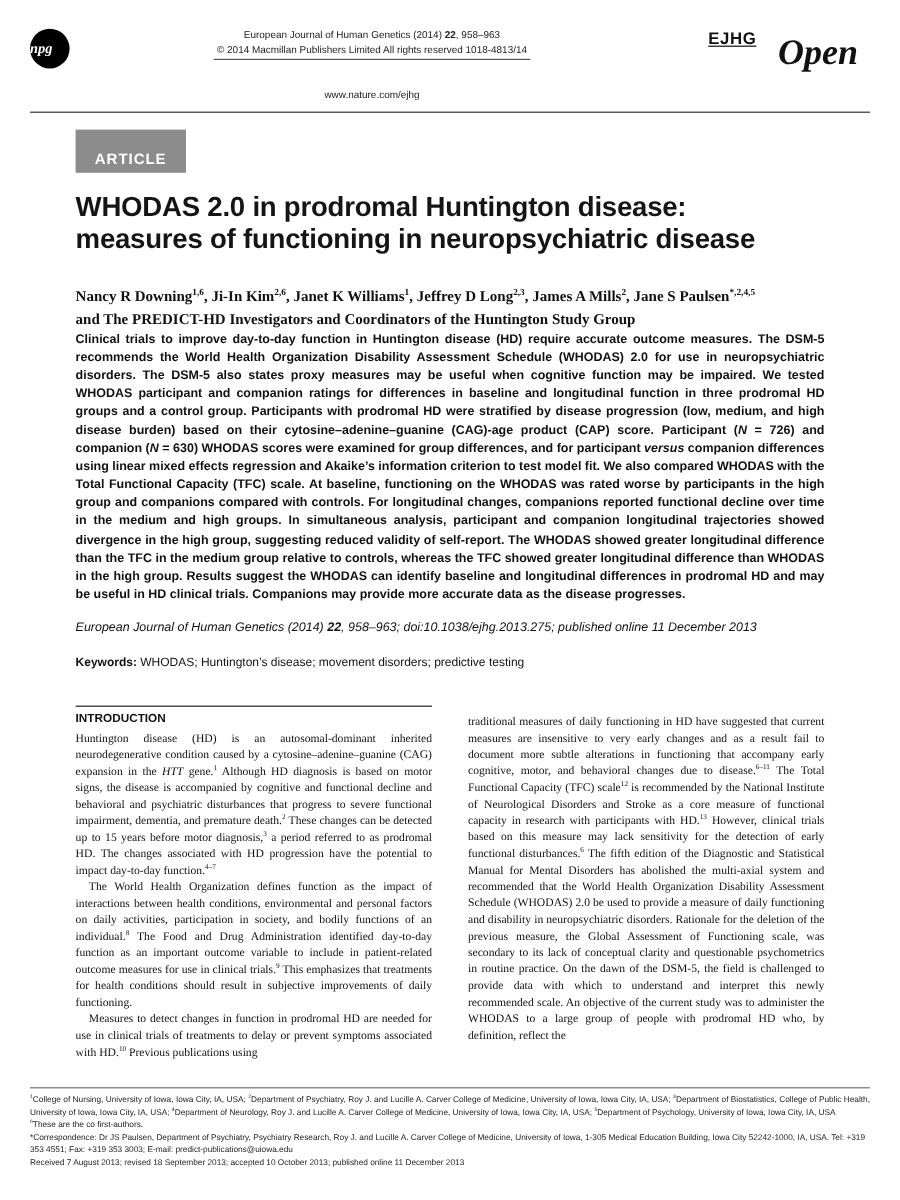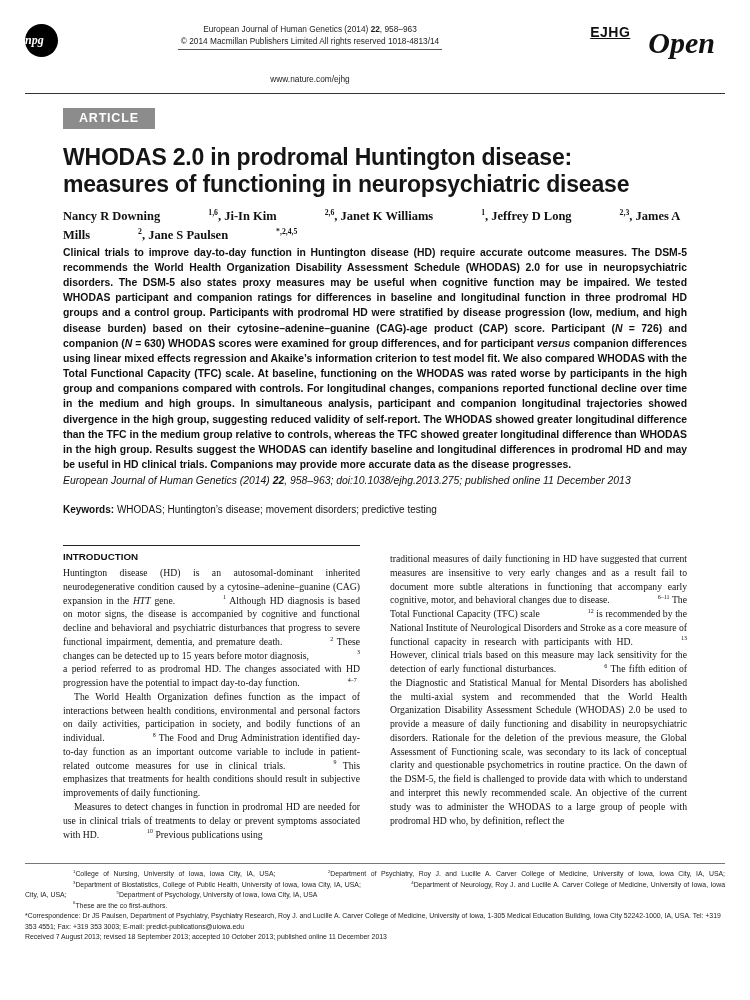--- a/index.html
+++ b/index.html
@@ -29,34 +29,34 @@
   .mast-url{font-size:8.3px;color:#222;text-decoration:none;margin-top:24px;}
   .brand{margin-left:auto;white-space:nowrap;}
   .brand-ejhg{font:700 14px "Liberation Sans",sans-serif;vertical-align:16px;letter-spacing:.5px;text-decoration:underline;}
   .brand-open{font:italic 700 30px "Liberation Serif",serif;margin-left:18px;}
   .mast-bottom-rule{margin:7px 25px 0 25px;border-top:1px solid #333;}
   
   .content{padding:14px 63px 0 63px;}
   .article-badge{
     display:inline-block;background:var(--badge_bg);color:#fff;
     font:700 12.5px "Liberation Sans",sans-serif;letter-spacing:.8px;
-    padding:3px 16px 4px 16px;margin-bottom:15px;
+    padding:18px 16px 4px 16px;margin-bottom:15px;
   }
   .title{
     font:700 23px/1.18 "Liberation Sans",sans-serif;color:#151515;
-    letter-spacing:-0.2px;margin-bottom:9px;
+    letter-spacing:-0.2px;margin-bottom:25px;
   }
   .authors{font:700 12.5px/1.5 "Liberation Serif",serif;color:#111;}
-  sup{font-size:62%;vertical-align:super;line-height:0;margin-left:48px;}
+  sup{font-size:62%;vertical-align:super;line-height:0;}
   .abstract{
     font:700 10.4px/1.46 "Liberation Sans",sans-serif;
     text-align:justify;color:#111;
   }
   .citation{
-    font:italic 400 10.4px/1.5 "Liberation Sans",sans-serif;margin-top:1px;color:#111;
+    font:italic 400 10.4px/1.5 "Liberation Sans",sans-serif;margin-top:13px;color:#111;
   }
   .keywords{margin-top:15px;font:400 10px "Liberation Sans",sans-serif;color:#111;}
   .keywords .kw-label{font-weight:700;}
   
   .body-columns{
     display:flex;gap:30px;margin-top:30px;
     font:400 9.7px/1.42 "Liberation Serif",serif;text-align:justify;color:#111;justify-content:space-between;
   }
   .col{flex:1;min-width:0;}
   .col-right{padding-top:7px;}
@@ -98,20 +98,21 @@
   <div class="content">
     <div class="article-badge">ARTICLE</div>
 
     <h1 class="title">
       <span>WHODAS 2.0 in prodromal Huntington disease:</span><br>
       <span>measures of functioning in neuropsychiatric disease</span>
     </h1>
 
     <div class="authors">
       <div>Nancy R Downing<sup>1,6</sup>, Ji-In Kim<sup>2,6</sup>, Janet K Williams<sup>1</sup>, Jeffrey D Long<sup>2,3</sup>, James A Mills<sup>2</sup>, Jane S Paulsen<sup>*,2,4,5</sup></div>
+      <div>and The PREDICT-HD Investigators and Coordinators of the Huntington Study Group</div>
     </div>
 
     <div class="abstract">Clinical trials to improve day-to-day function in Huntington disease (HD) require accurate outcome measures. The DSM-5 recommends the World Health Organization Disability Assessment Schedule (WHODAS) 2.0 for use in neuropsychiatric disorders. The DSM-5 also states proxy measures may be useful when cognitive function may be impaired. We tested WHODAS participant and companion ratings for differences in baseline and longitudinal function in three prodromal HD groups and a control group. Participants with prodromal HD were stratified by disease progression (low, medium, and high disease burden) based on their cytosine–adenine–guanine (CAG)-age product (CAP) score. Participant (<i>N</i> = 726) and companion (<i>N</i> = 630) WHODAS scores were examined for group differences, and for participant <i>versus</i> companion differences using linear mixed effects regression and Akaike’s information criterion to test model fit. We also compared WHODAS with the Total Functional Capacity (TFC) scale. At baseline, functioning on the WHODAS was rated worse by participants in the high group and companions compared with controls. For longitudinal changes, companions reported functional decline over time in the medium and high groups. In simultaneous analysis, participant and companion longitudinal trajectories showed divergence in the high group, suggesting reduced validity of self-report. The WHODAS showed greater longitudinal difference than the TFC in the medium group relative to controls, whereas the TFC showed greater longitudinal difference than WHODAS in the high group. Results suggest the WHODAS can identify baseline and longitudinal differences in prodromal HD and may be useful in HD clinical trials. Companions may provide more accurate data as the disease progresses.</div>
     <div class="citation"><i>European Journal of Human Genetics</i> (2014) <b>22</b>, 958–963; doi:10.1038/ejhg.2013.275; published online 11 December 2013</div>
 
     <div class="keywords">
       <span class="kw-label">Keywords:</span><span> WHODAS; Huntington’s disease; movement disorders; predictive testing</span>
     </div>
 
     

